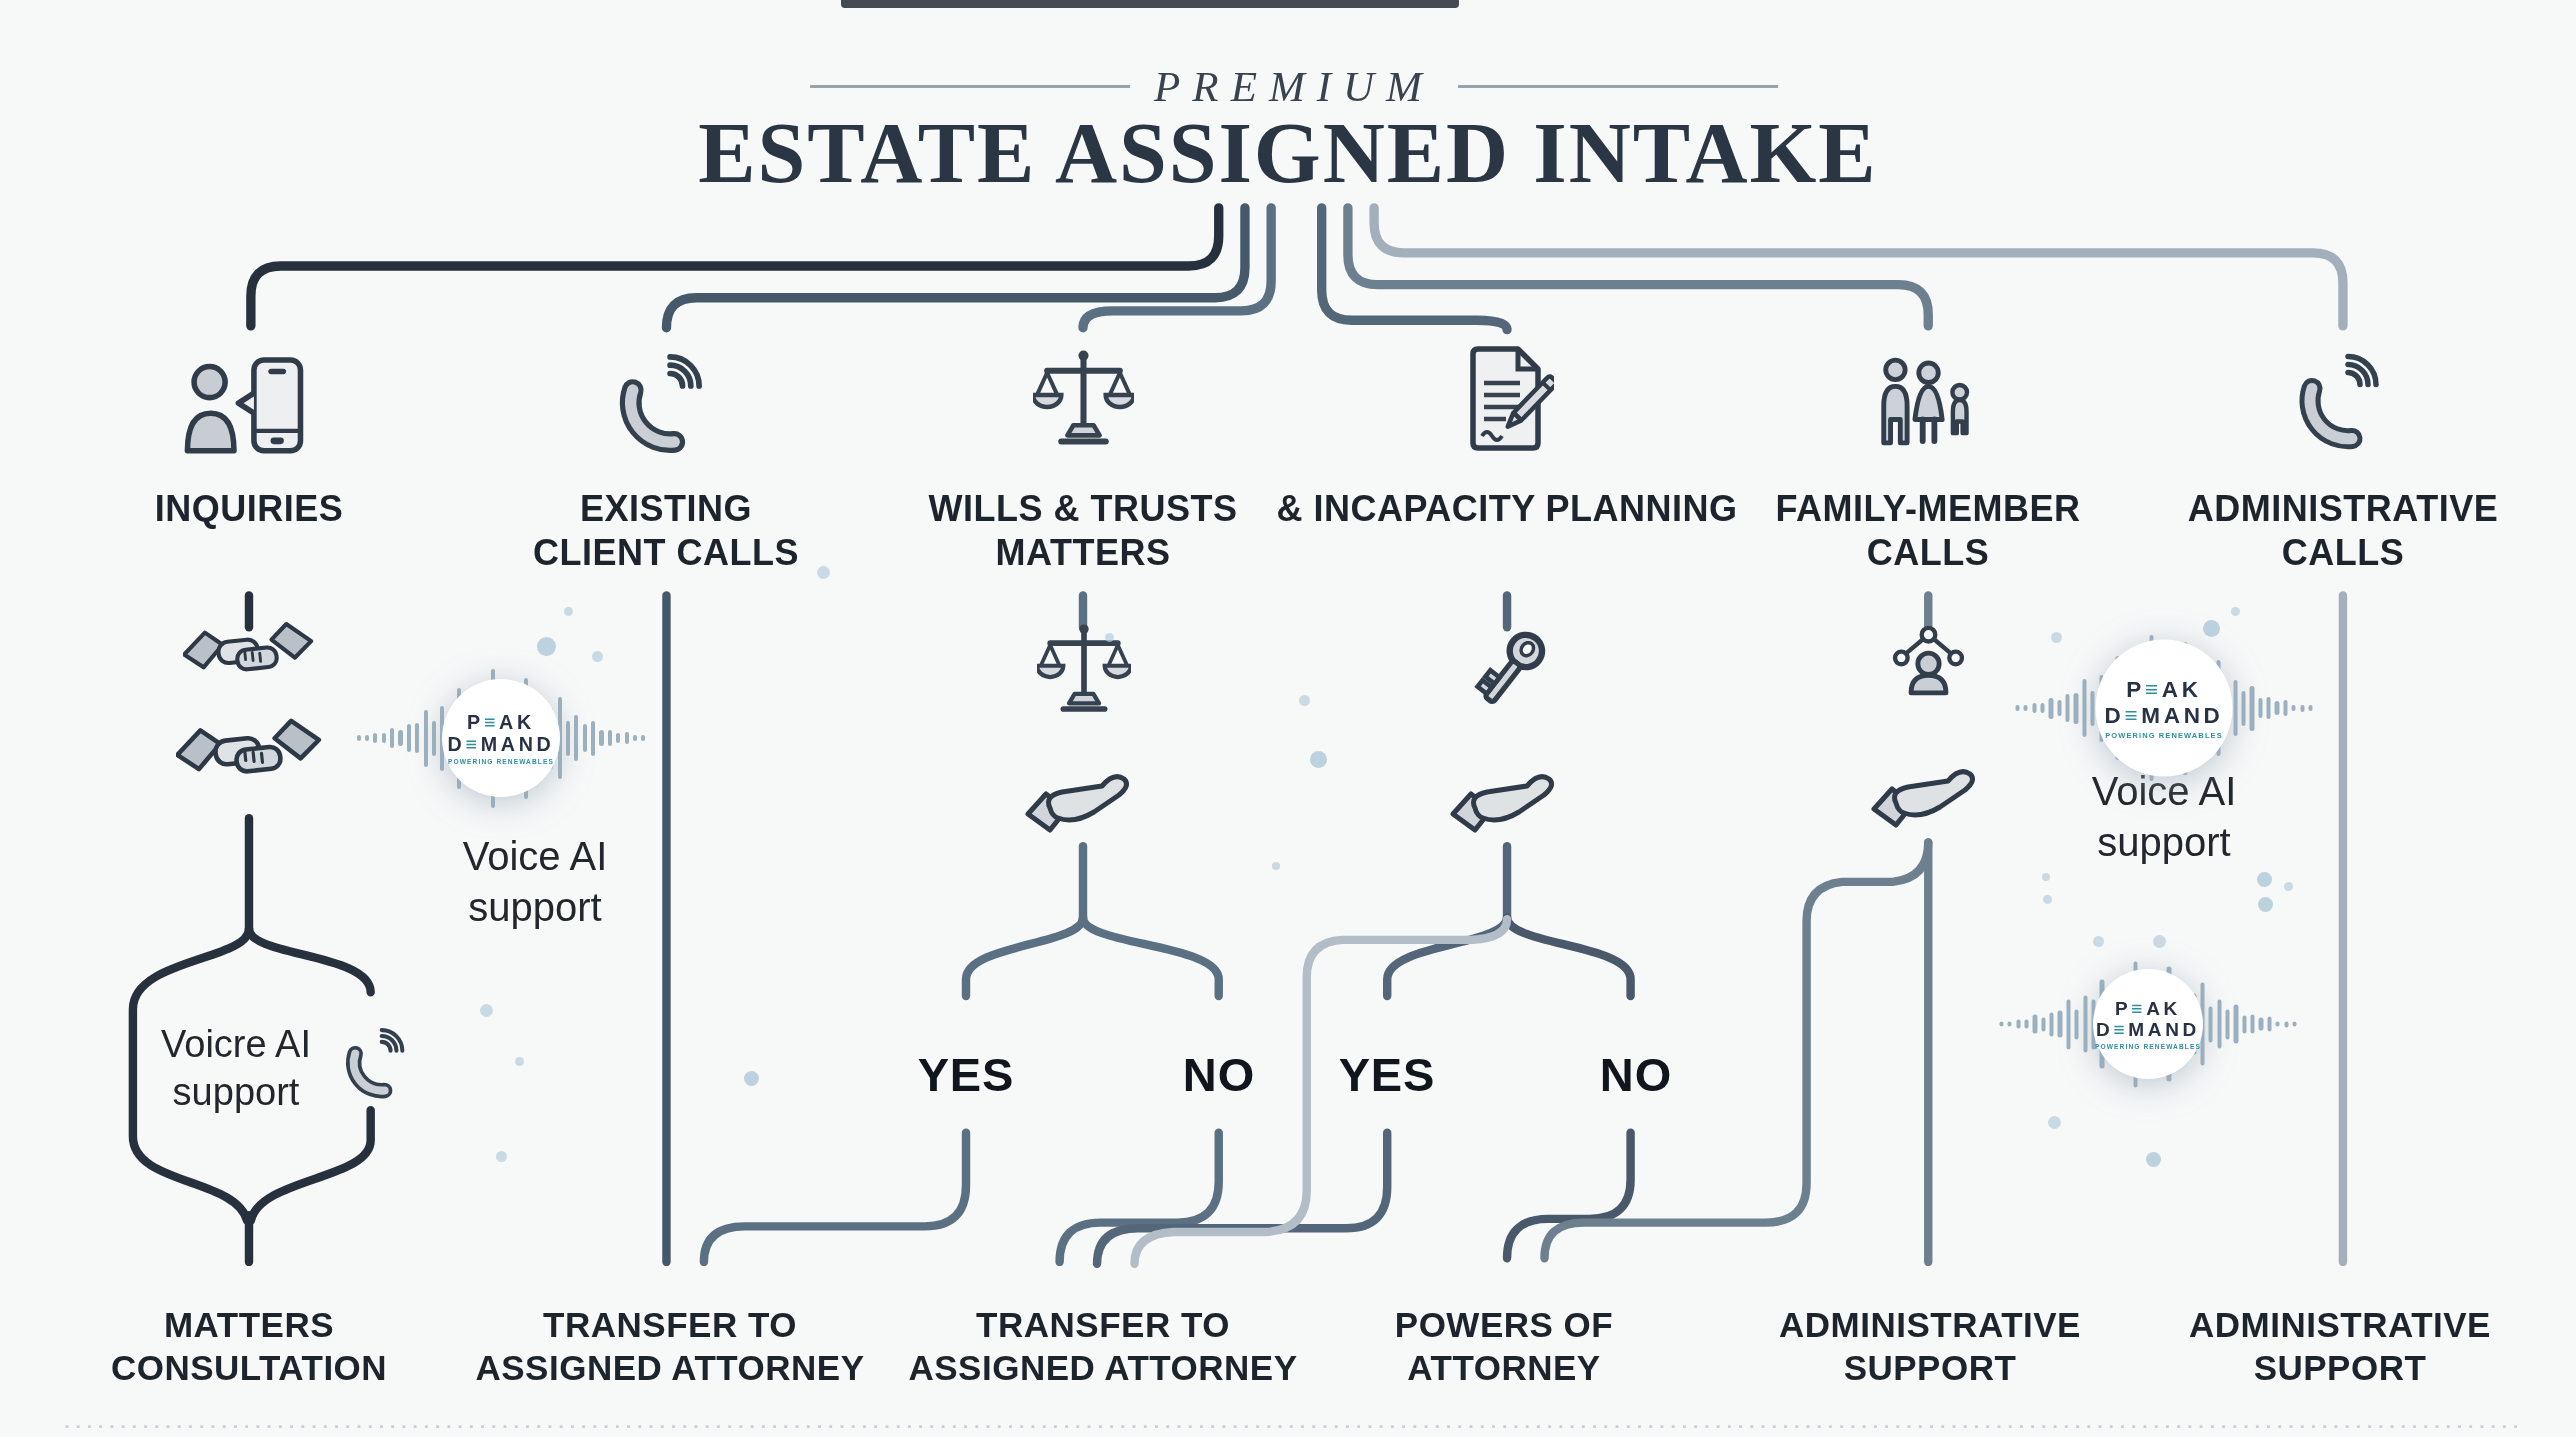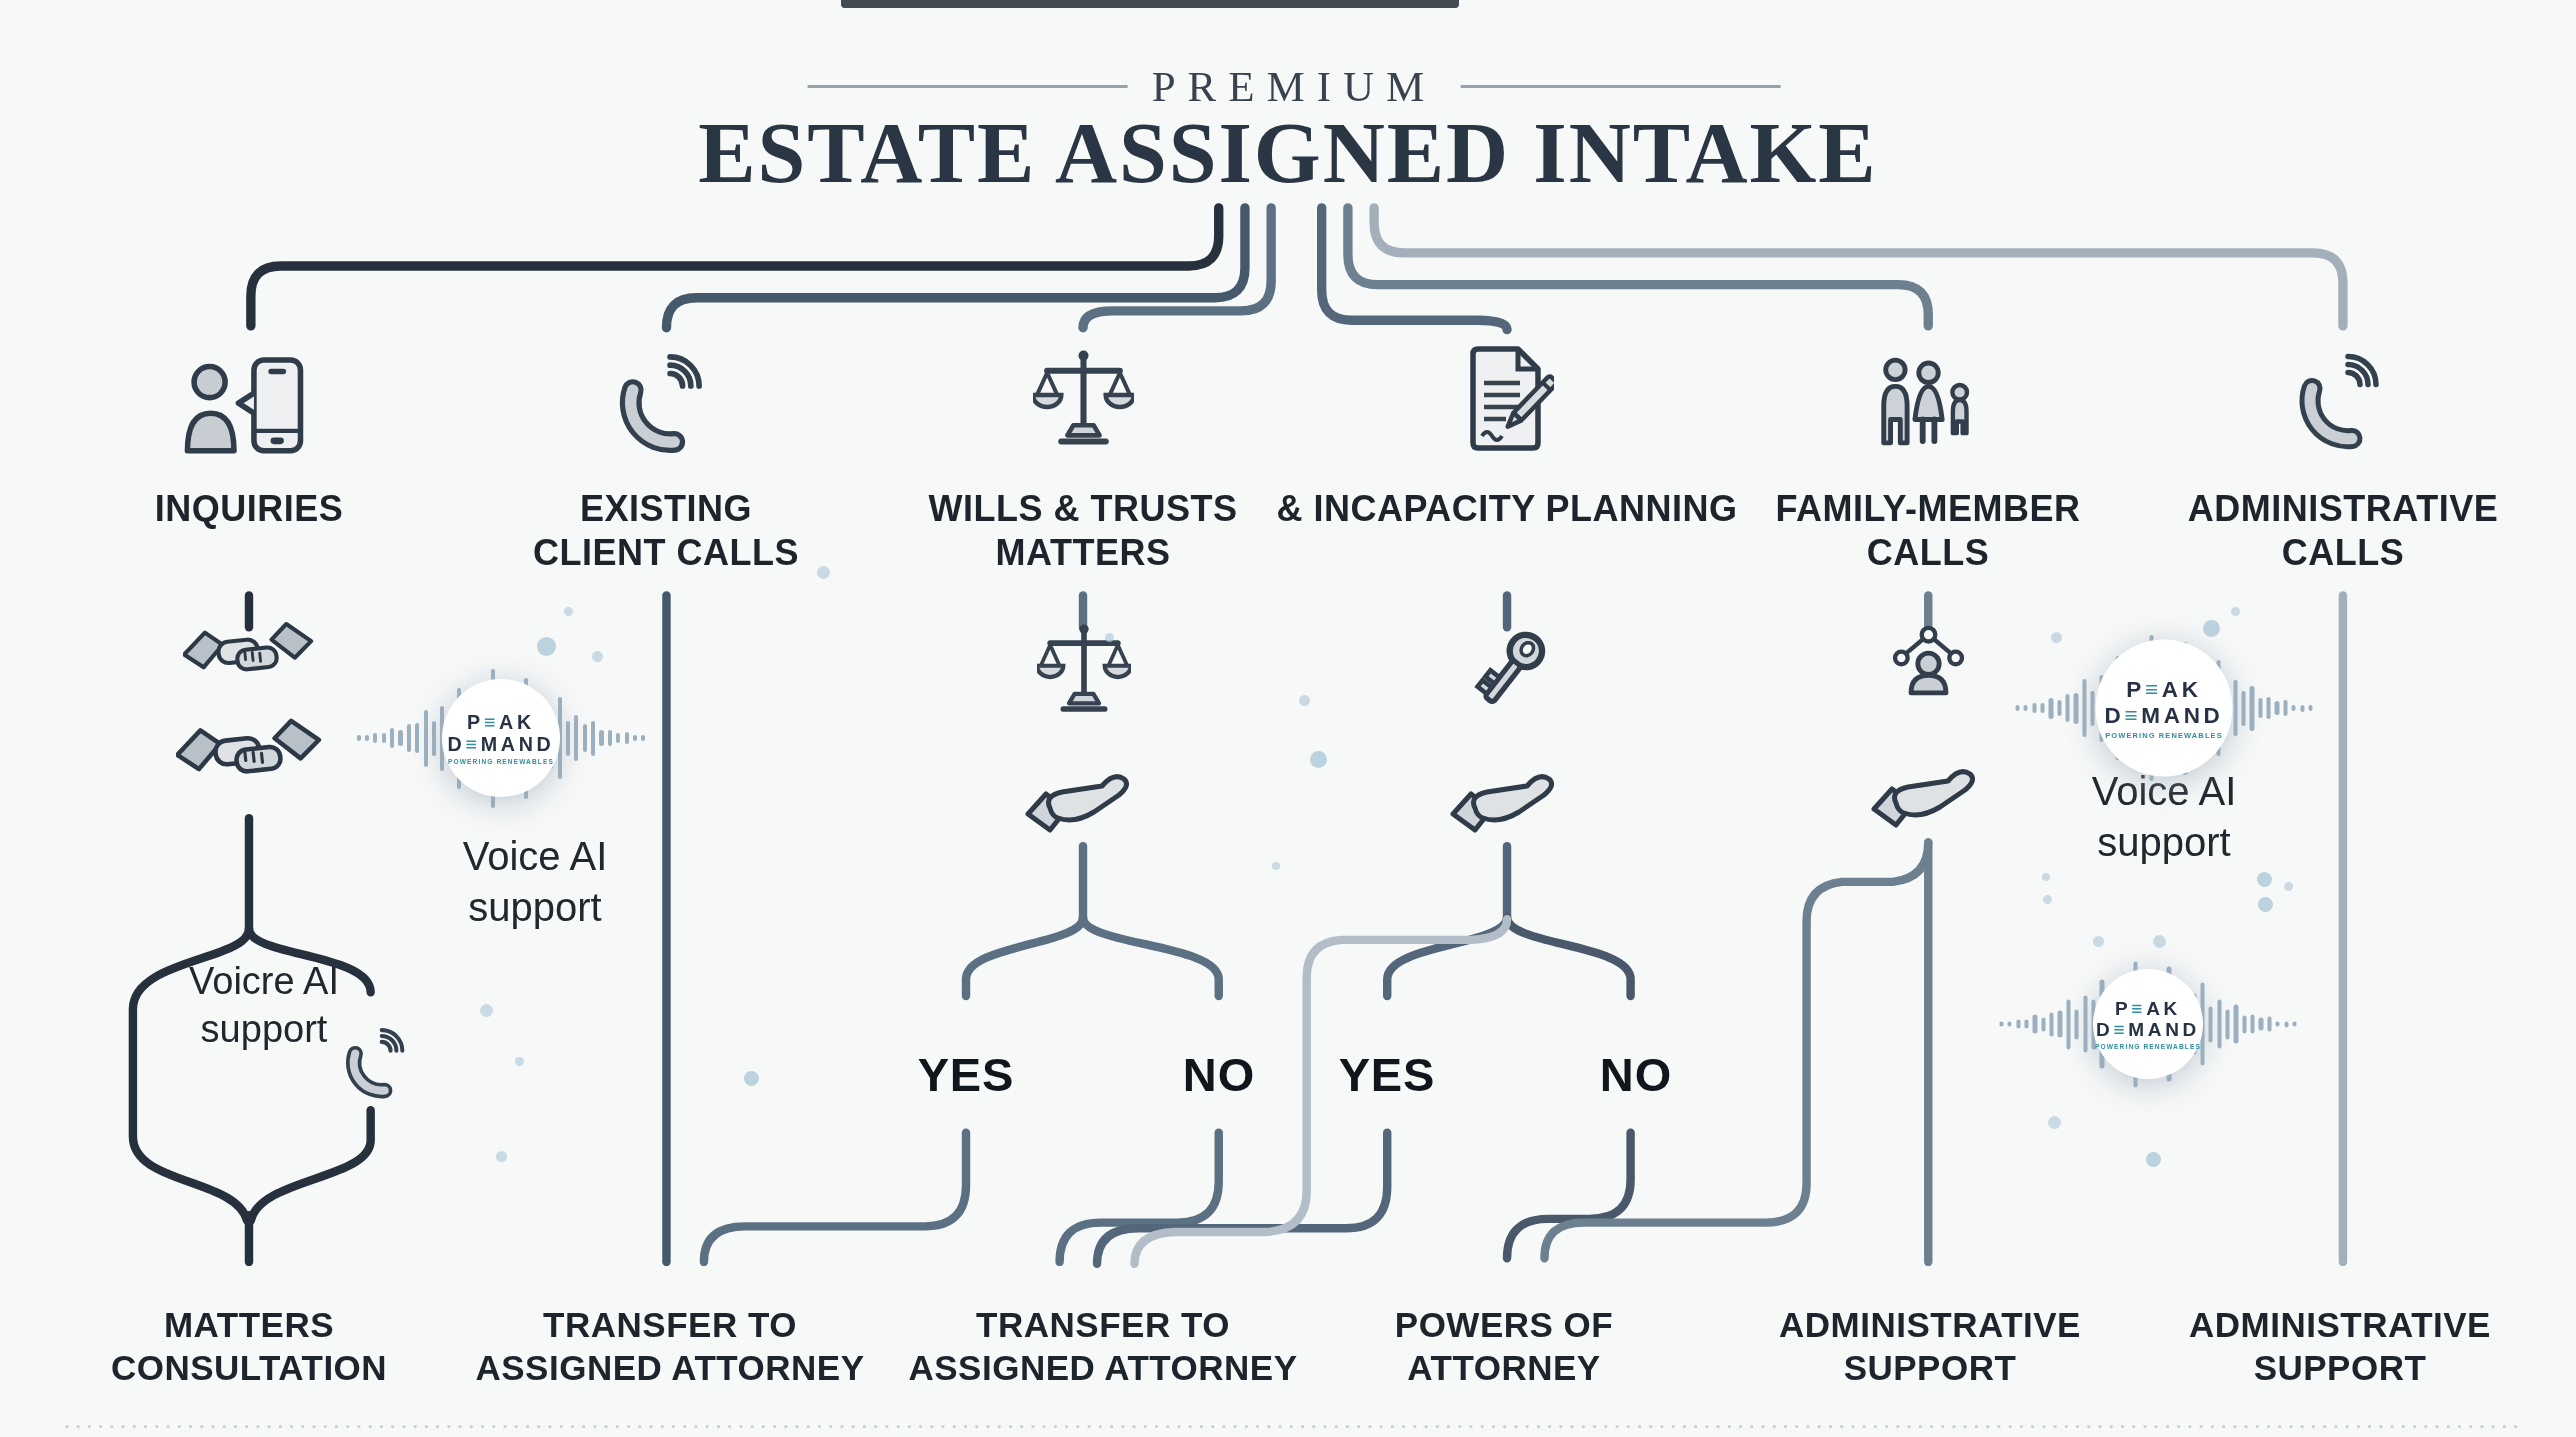--- a/index.html
+++ b/index.html
@@ -4,21 +4,21 @@
 <style>
   html,body{margin:0;padding:0;background:#eef0f1;}
   .stage{
     position:relative;width:2576px;height:1438px;overflow:hidden;
     background:#f7f8f8;
     font-family:"Liberation Sans",sans-serif;
   }
   
   .eyebrow-row{
     position:absolute;top:62px;left:1294px;transform:translateX(-50%);
-    display:flex;align-items:center;gap:24px;
+    display:flex;align-items:center;gap:24px;font-style:italic;
   }
   .eyebrow-rule{width:320px;height:3.7px;background:#98a2ab;}
   .eyebrow-text{
     font-family:"Liberation Serif",serif;font-size:43px;letter-spacing:12px;
     color:#39434f;white-space:nowrap;
   }
   .main-title{
     position:absolute;top:103px;left:1288px;transform:translateX(-50%);
     font-family:"Liberation Serif",serif;font-weight:700;font-size:86px;
     letter-spacing:1.9px;color:#2b3644;white-space:nowrap;
@@ -477,21 +477,21 @@
   </div>
 
   <div class="voice" style="left:535px;top:831px;">
     <div>Voice AI</div>
     <div>support</div>
   </div>
   <div class="voice" style="left:2164px;top:766px;">
     <div>Voice AI</div>
     <div>support</div>
   </div>
-  <div class="voice" style="left:236px;top:957px;font-size:38px;line-height:48px;margin-left:28px;">
+  <div class="voice" style="left:236px;top:1020px;font-size:38px;line-height:48px;">
     <div>Voicre AI</div>
     <div>support</div>
   </div>
 
   <div class="branch-label" style="left:966px">YES</div>
   <div class="branch-label" style="left:1219px">NO</div>
   <div class="branch-label" style="left:1387px">YES</div>
   <div class="branch-label" style="left:1636px">NO</div>
 
   <div class="outcome-label" style="left:249px">

